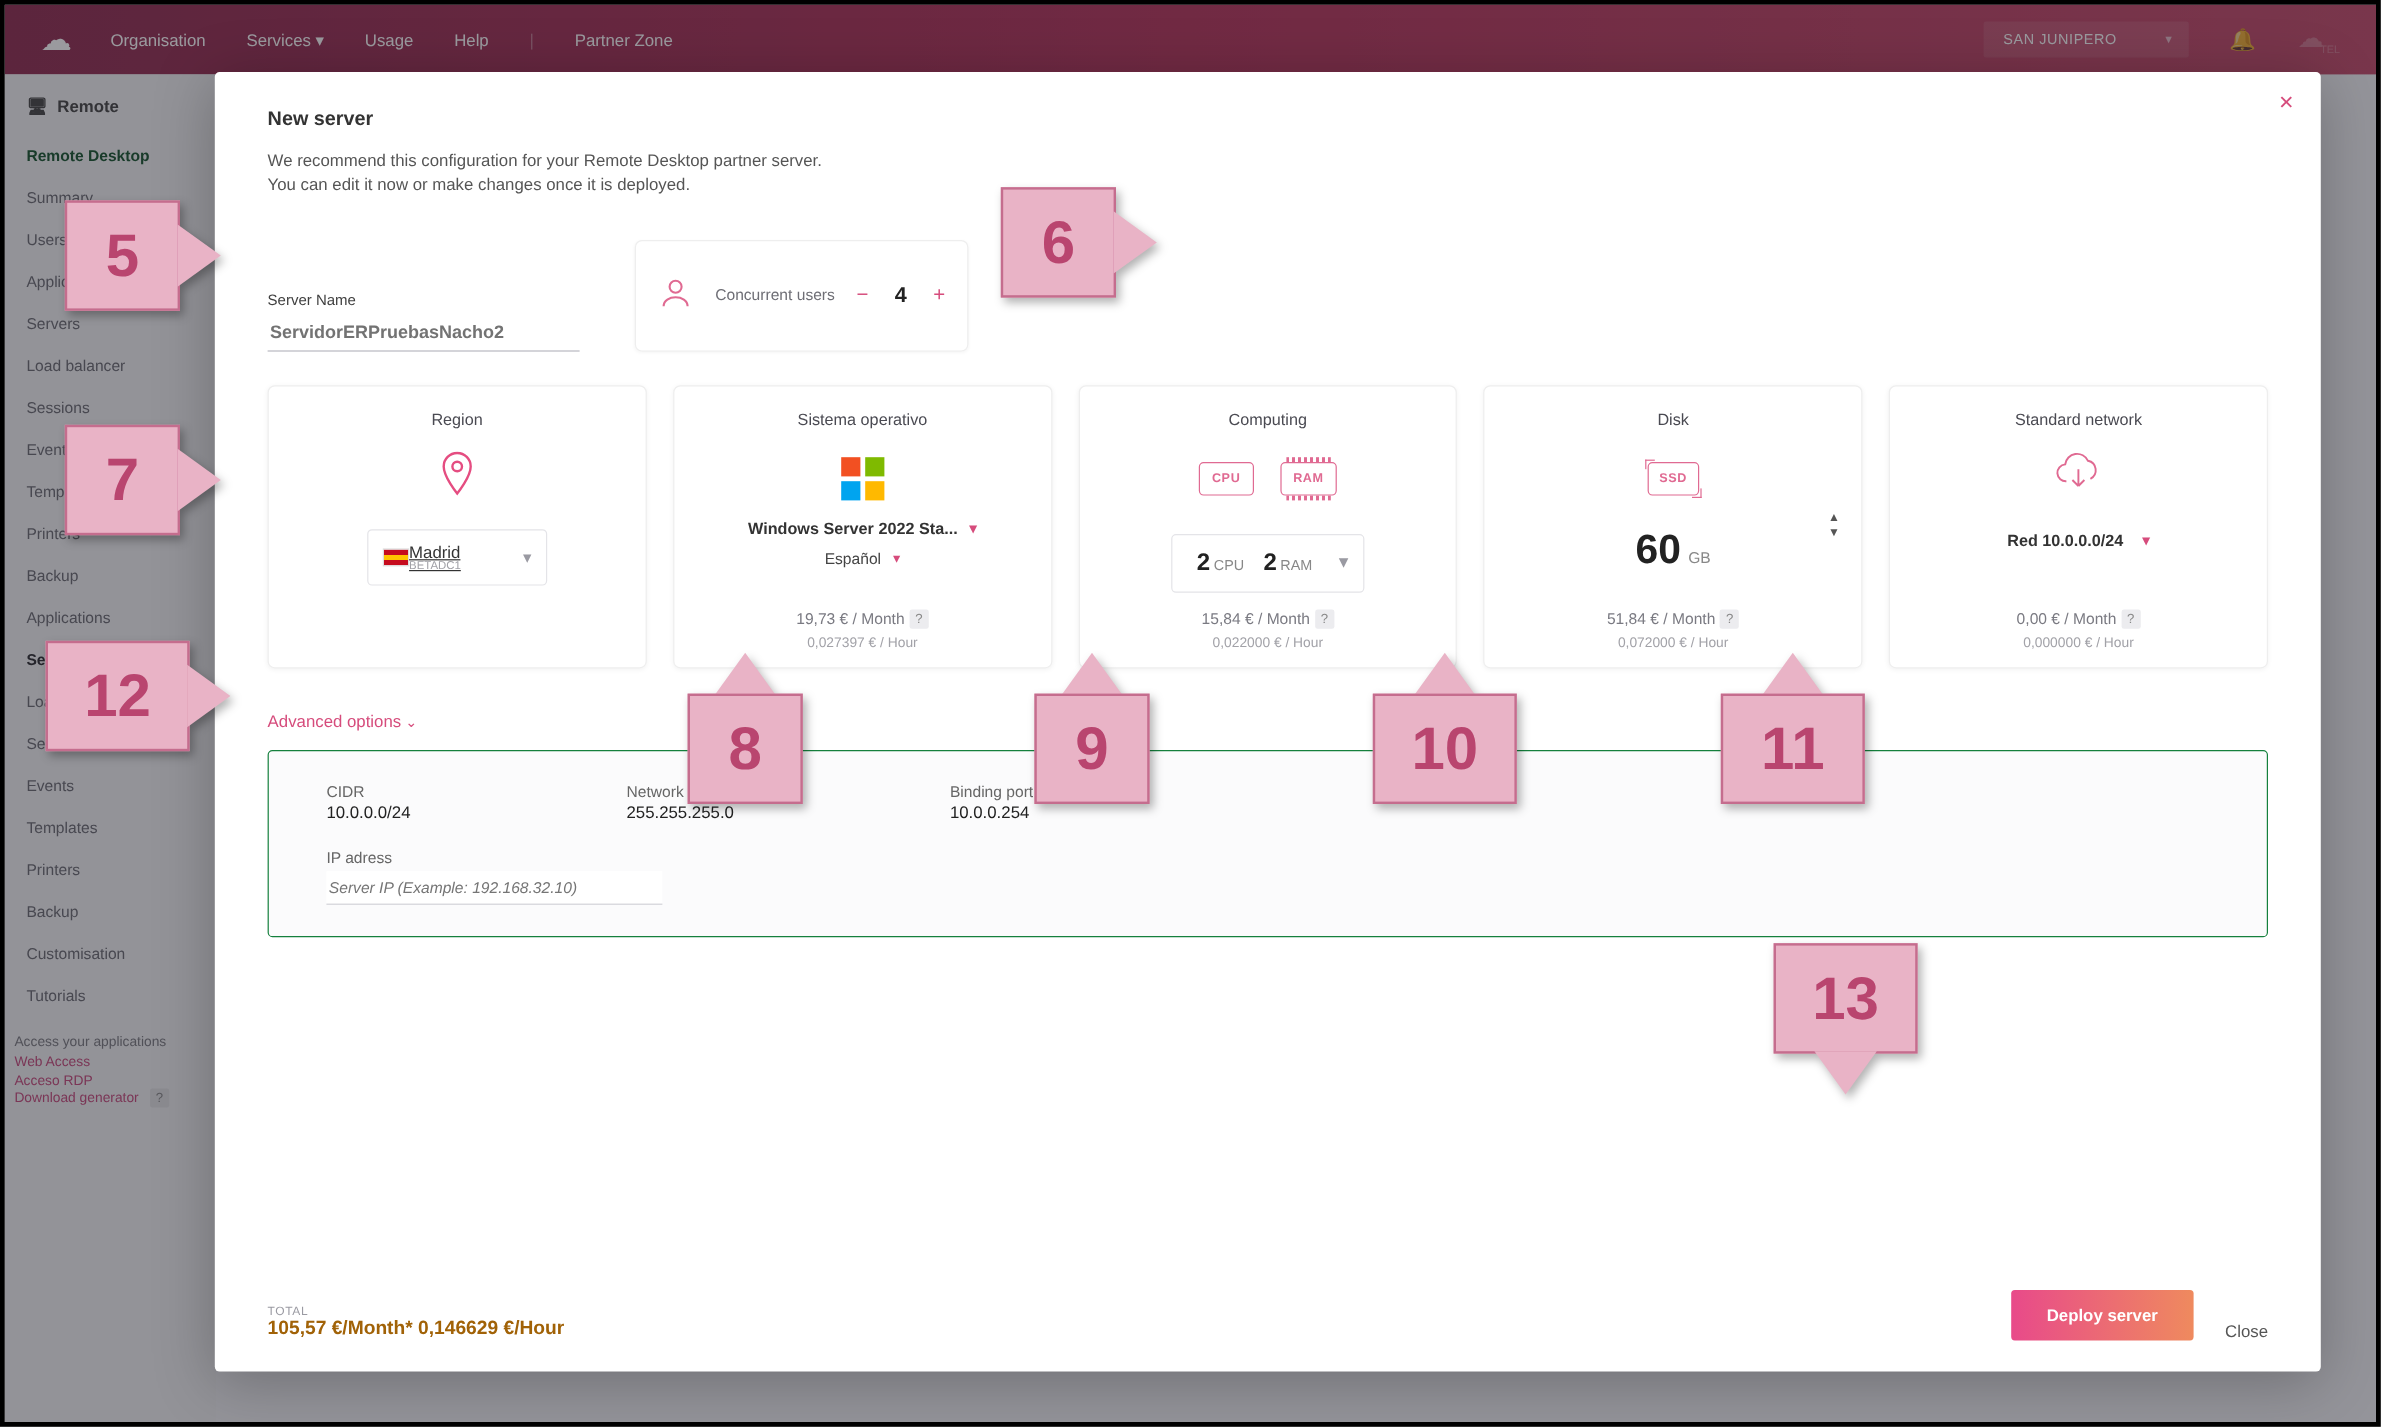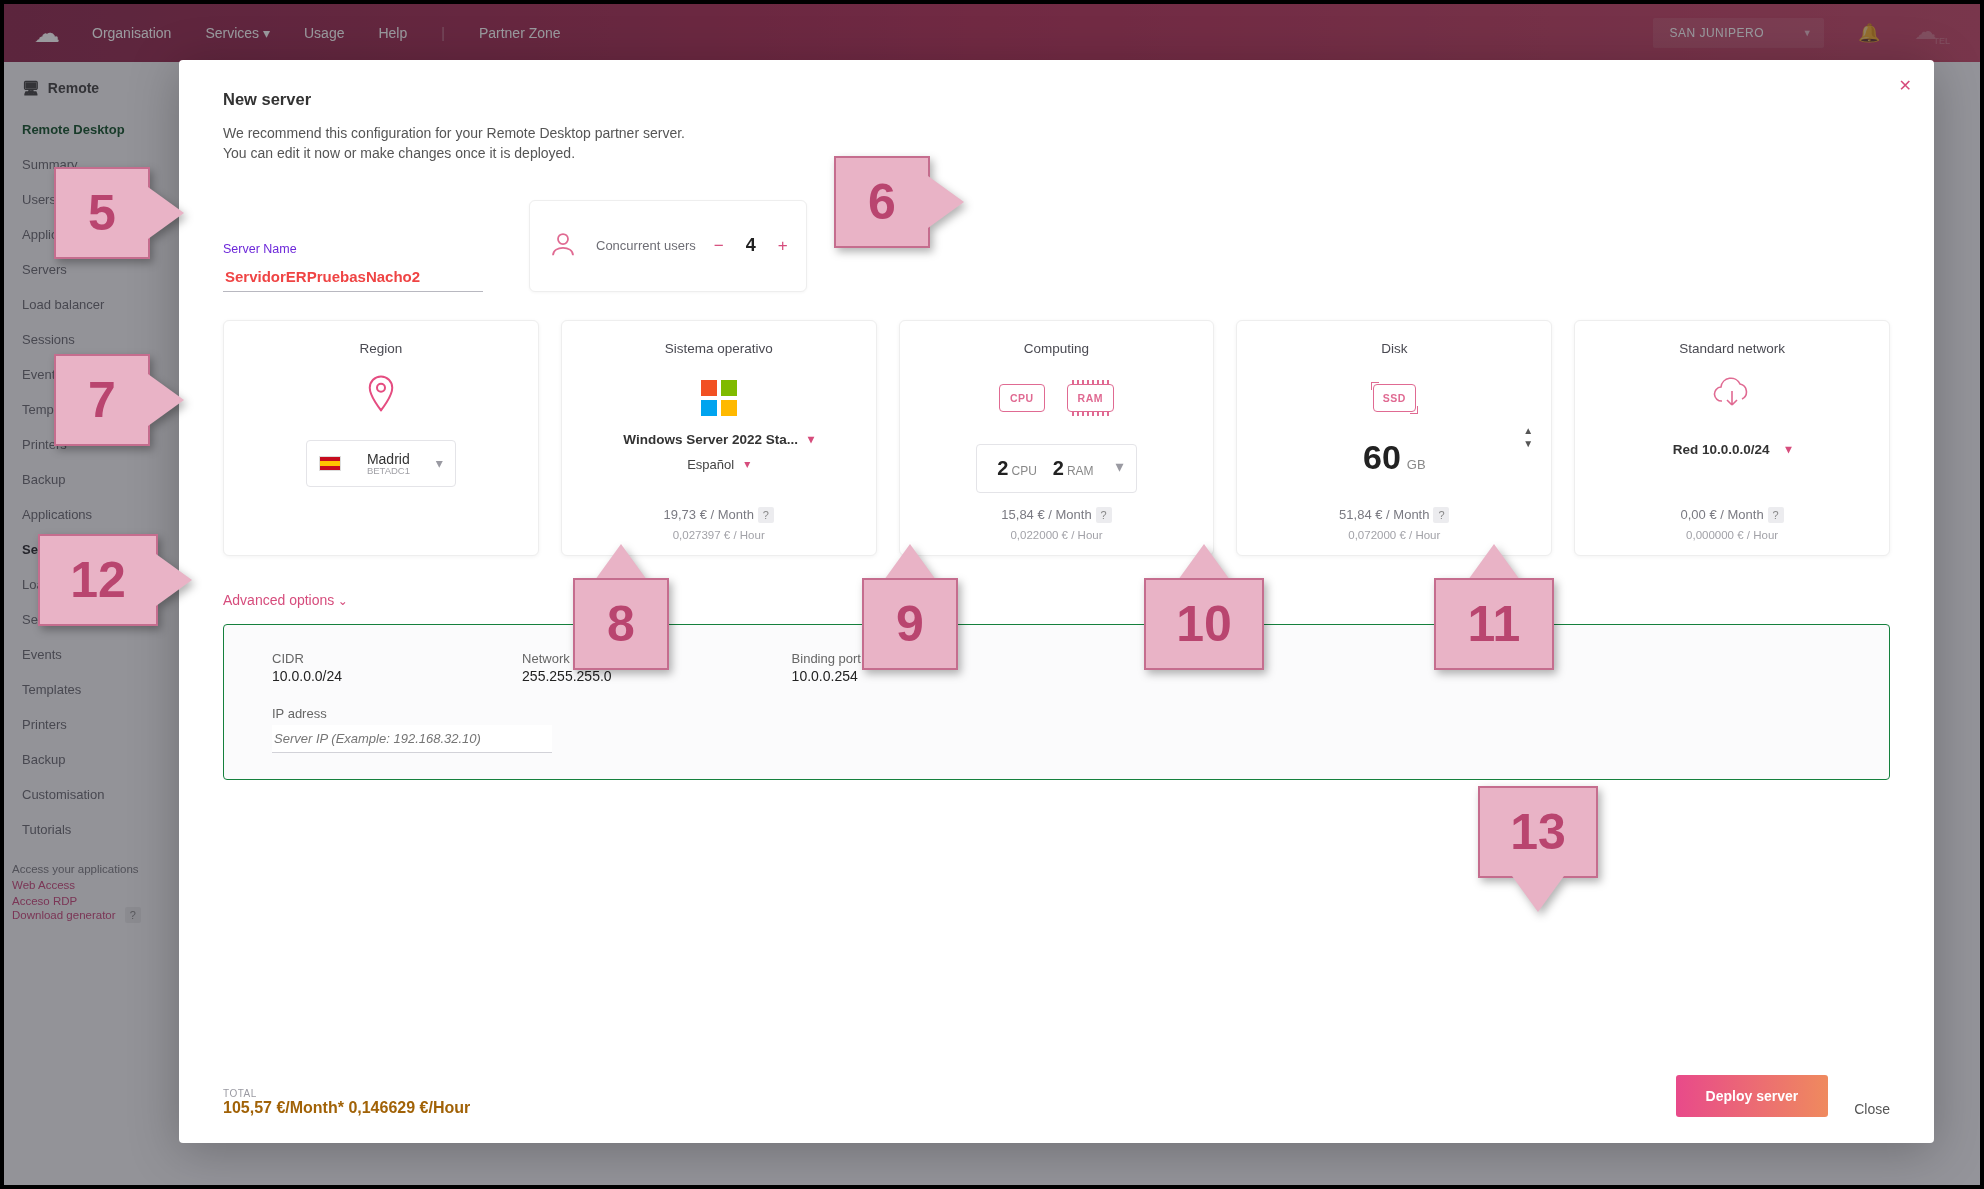--- a/index.html
+++ b/index.html
@@ -25,38 +25,38 @@
   .sidebar .footer .dl{margin-top:4px;color:#c6497c;}
   .sidebar .footer .qm{display:inline-block;background:#e3e3e6;color:#888;width:16px;height:16px;border-radius:2px;text-align:center;font-size:11px;line-height:16px;margin-left:6px;}
   .dimmer{position:absolute;inset:0;background:rgba(30,30,40,.45);}
   
   .modal{position:absolute;top:56px;left:175px;right:46px;bottom:42px;background:#fff;border-radius:4px;padding:30px 44px 26px;box-shadow:0 8px 50px rgba(0,0,0,.25);display:flex;flex-direction:column;}
   .modal .close-x{position:absolute;top:16px;right:22px;color:#d64c7c;font-size:16px;cursor:pointer;}
   .modal h2{font-size:16.5px;font-weight:700;color:#333;margin-bottom:14px;}
   .modal .intro{font-size:14px;color:#555;line-height:1.45;}
   .row1{display:flex;align-items:flex-end;gap:46px;margin-top:36px;}
   .field{flex:0 0 260px;}
-  .field .lab{font-size:12.5px;color:#6d28d9;margin-bottom:6px;}
-  .field input{width:100%;border:none;border-bottom:1px solid #b8b8c0;padding:6px 2px;font-size:15px;font-weight:600;color:#ef4444;outline:none;}
+  .field .lab{font-size:12.5px;color:#404040;margin-bottom:6px;}
+  .field input{width:100%;border:none;border-bottom:1px solid #b8b8c0;padding:6px 2px;font-size:15px;font-weight:600;color:#737373;outline:none;}
   .conc{display:flex;align-items:center;background:#fff;border:1px solid #eee;border-radius:6px;padding:28px 18px;gap:18px;box-shadow:0 1px 3px rgba(0,0,0,.04);}
   .conc .user-icon svg{width:30px;height:30px;}
   .conc .conc-lab{font-size:13px;color:#6e6e75;text-align:center;line-height:1.2;}
   .conc .stepper{display:flex;align-items:center;gap:22px;}
   .conc .stepper .btn{color:#d64c7c;font-size:17px;cursor:pointer;user-select:none;}
   .conc .stepper .num{font-size:18px;font-weight:700;color:#222;}
   .cards{display:flex;gap:22px;margin-top:28px;}
   .card{flex:1;background:#fff;border:1px solid #eee;border-radius:6px;box-shadow:0 1px 4px rgba(0,0,0,.05);display:flex;flex-direction:column;align-items:center;padding:20px 16px 0;min-height:212px;position:relative;}
   .card .title{font-size:13.5px;color:#4a4a52;margin-bottom:20px;}
   .card .icon-zone{height:44px;display:flex;align-items:center;gap:22px;}
   .card .price-line{font-size:13px;color:#7a7a82;margin-top:auto;padding:14px 0 6px;display:flex;align-items:center;gap:4px;}
   .card .price-sub{font-size:11.5px;color:#a2a2a8;padding-bottom:14px;}
   .card .qm{display:inline-block;background:#ececef;color:#888;width:16px;height:16px;border-radius:2px;text-align:center;font-size:11px;line-height:16px;}
   
   .region-pin{color:#e54d81;font-size:32px;}
-  .region-sel{margin-top:20px;border:1px solid #e4e4e8;border-radius:4px;padding:10px 40px 10px 12px;display:flex;align-items:center;gap:26px;font-size:14px;color:#333;position:relative;min-width:150px;cursor:pointer;}
+  .region-sel{margin-top:20px;border:1px solid #e4e4e8;border-radius:4px;padding:10px 40px 10px 12px;display:flex;align-items:center;gap:0;font-size:14px;color:#333;position:relative;min-width:150px;cursor:pointer;text-decoration:underline;}
   .region-sel::after{content:"▾";position:absolute;right:12px;color:#9a9aa2;}
   .region-sel .flag{width:22px;height:15px;background:linear-gradient(#c60b1e 33.3%,#ffc400 33.3% 66.6%,#c60b1e 66.6%);border:1px solid #ddd;}
   .region-sel .sub{font-size:9.5px;color:#a0a0a6;display:block;margin-top:-2px;}
   
   .win-logo{width:36px;height:36px;position:relative;}
   .win-logo span{position:absolute;width:16px;height:16px;}
   .win-logo .a{top:0;left:0;background:#f25022;} .win-logo .b{top:0;right:0;background:#7fba00;}
   .win-logo .c{bottom:0;left:0;background:#00a4ef;} .win-logo .d{bottom:0;right:0;background:#ffb900;}
   .os-sel{margin-top:12px;font-size:13.5px;font-weight:700;color:#333;cursor:pointer;position:relative;padding-right:16px;}
   .os-sel::after,.lang-sel::after{content:"▾";color:#d64c7c;position:absolute;right:0;font-size:12px;}

